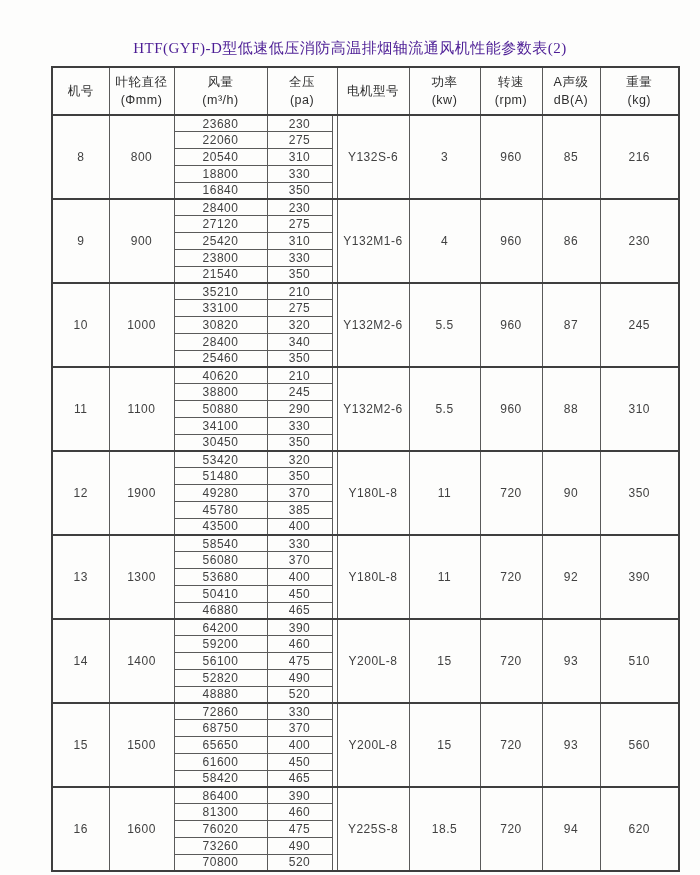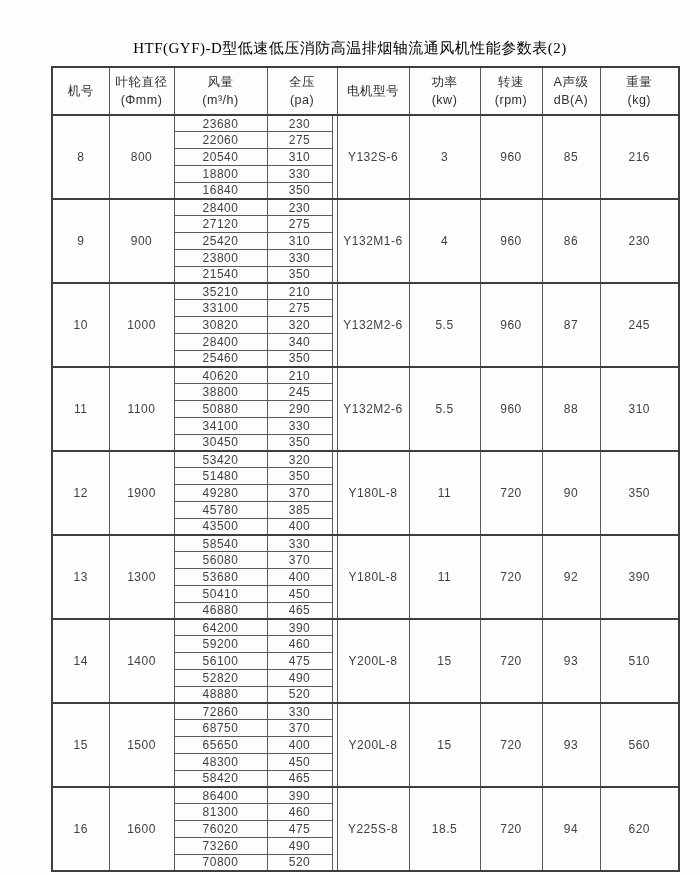--- a/index.html
+++ b/index.html
@@ -18,21 +18,21 @@
     position:relative; width:700px; height:875px;
     background:#fdfdfc; color:var(--text-color);
   }
   .doc-title{
     position:absolute; left:56px; top:7px;
     font-size:19px; font-weight:bold; color:var(--title-color);
     letter-spacing:0.5px; white-space:nowrap;
   }
   .doc-subtitle{
     position:absolute; top:39px; left:0; width:700px;
-    text-align:center; font-size:15px; color:#000000;
+    text-align:center; font-size:15px; color:#4c1d95;
     font-family:"Liberation Serif","DejaVu Serif",serif;
     letter-spacing:0.5px; white-space:nowrap;
   }
   table.spec{
     position:absolute; left:51px; top:66px;
     width:622px; table-layout:fixed;
     border-collapse:collapse;
     border:2px solid var(--border-strong);
     font-size:12px; color:var(--text-color);
   }
@@ -330,21 +330,21 @@
         </tr>
         <tr>
           <td>68750</td>
           <td>370</td>
         </tr>
         <tr>
           <td>65650</td>
           <td>400</td>
         </tr>
         <tr>
-          <td>48300</td>
+          <td>61600</td>
           <td>450</td>
         </tr>
         <tr>
           <td>58420</td>
           <td>465</td>
         </tr>
         <tr class="grp-top">
           <td rowspan="5">16</td>
           <td rowspan="5">1600</td>
           <td>86400</td>

